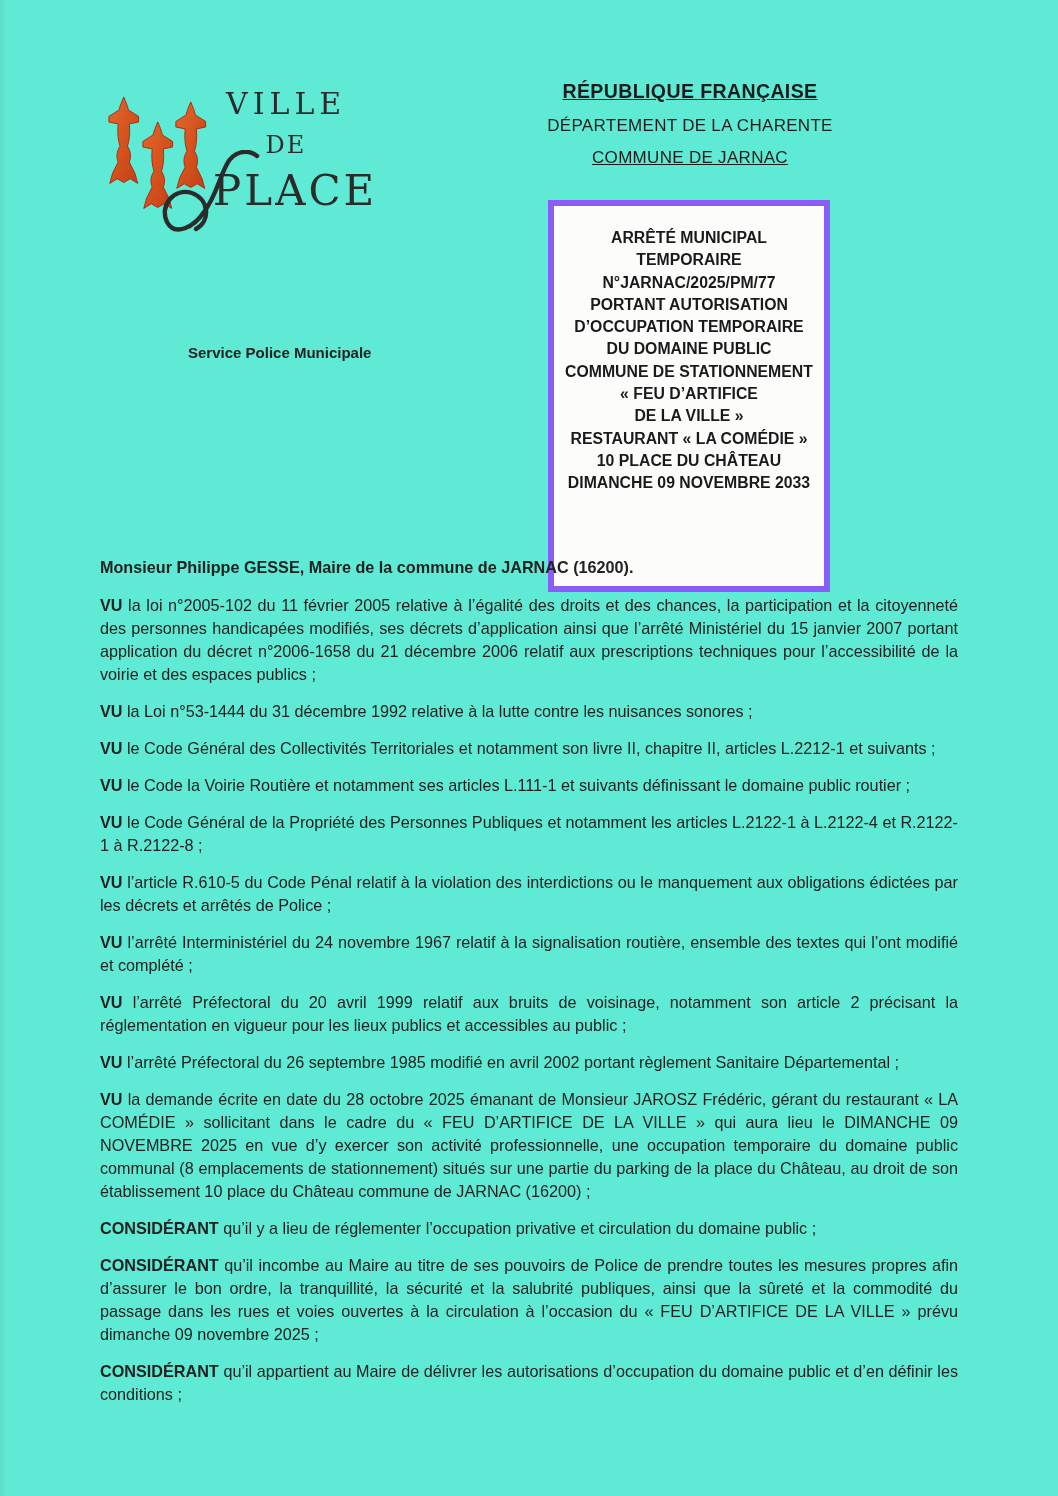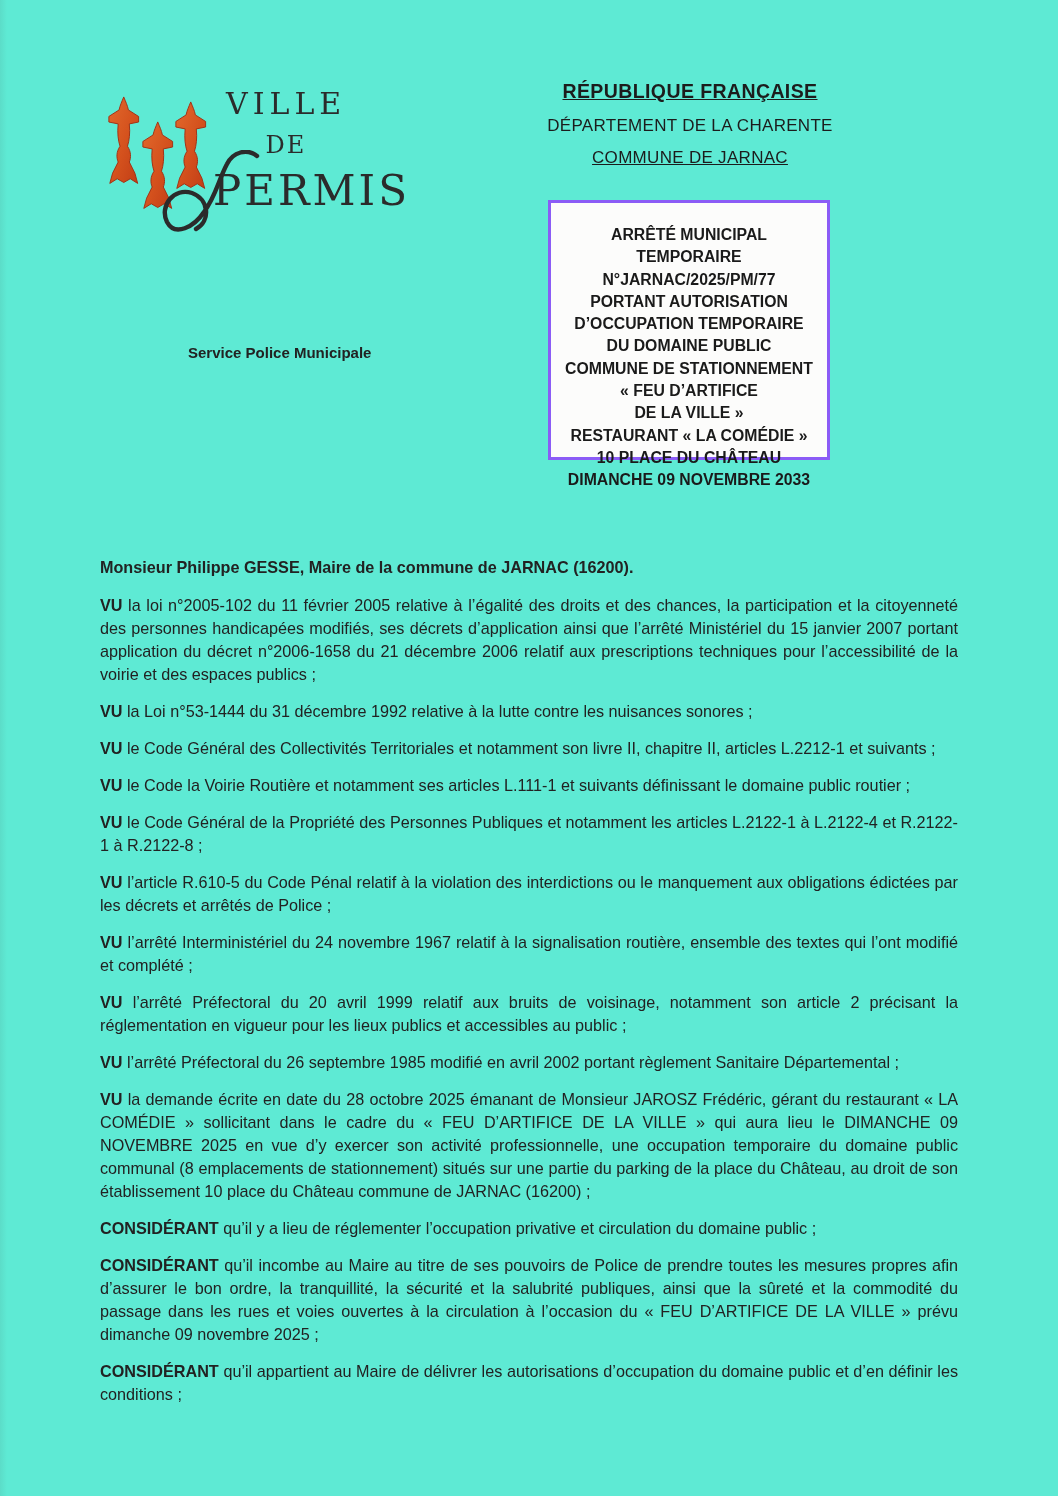--- a/index.html
+++ b/index.html
@@ -72,23 +72,23 @@
   }
   .gov-commune {
     font-size: 17px;
     text-decoration: underline;
     letter-spacing: 0.3px;
   }
 
   
   .decree-box {
     position: absolute; left: 548px; top: 200px;
-    width: 282px; height: 260px;
+    width: 282px; height: 392px;
     box-sizing: border-box;
-    border: 3px solid #8b5cf6;
+    border: 6px solid #8b5cf6;
     padding-top: 21px;
     text-align: center;
     background: #fcfcfb;
   }
   .decree-line {
     font-weight: bold;
     font-size: 15.8px;
     line-height: 22.3px;
     color: #1a1a1a;
     white-space: nowrap;
@@ -137,21 +137,21 @@
     <use href="#fishShape" transform="translate(70,11) scale(0.93)" fill="url(#fishGrad)" stroke="#a32c10" stroke-width="1"></use>
   </svg>
 
   <div class="logo-ville">VILLE</div>
   <div class="logo-de">DE</div>
   <svg class="j-swash" width="112" height="100" viewBox="0 0 112 100" aria-hidden="true">
     <title>J</title>
     <path d="M99,6 C89,-2 75,2 69,14 C60,31 58,46 46,62 C36,77 17,87 9,72
              C1,56 16,37 34,43 C51,49 53,71 38,79" fill="none" stroke="#2b2b2b" stroke-width="4.4" stroke-linecap="round"></path>
   </svg>
-  <div class="logo-arnac">PERMIS</div>
+  <div class="logo-arnac">PLACE</div>
 
   <div class="service-label">Service Police Municipale</div>
 
   <div class="gov-header">
     <div class="gov-republic">RÉPUBLIQUE FRANÇAISE</div>
     <div class="gov-department">DÉPARTEMENT DE LA CHARENTE</div>
     <div class="gov-commune">COMMUNE DE JARNAC</div>
   </div>
 
   <div class="decree-box">

